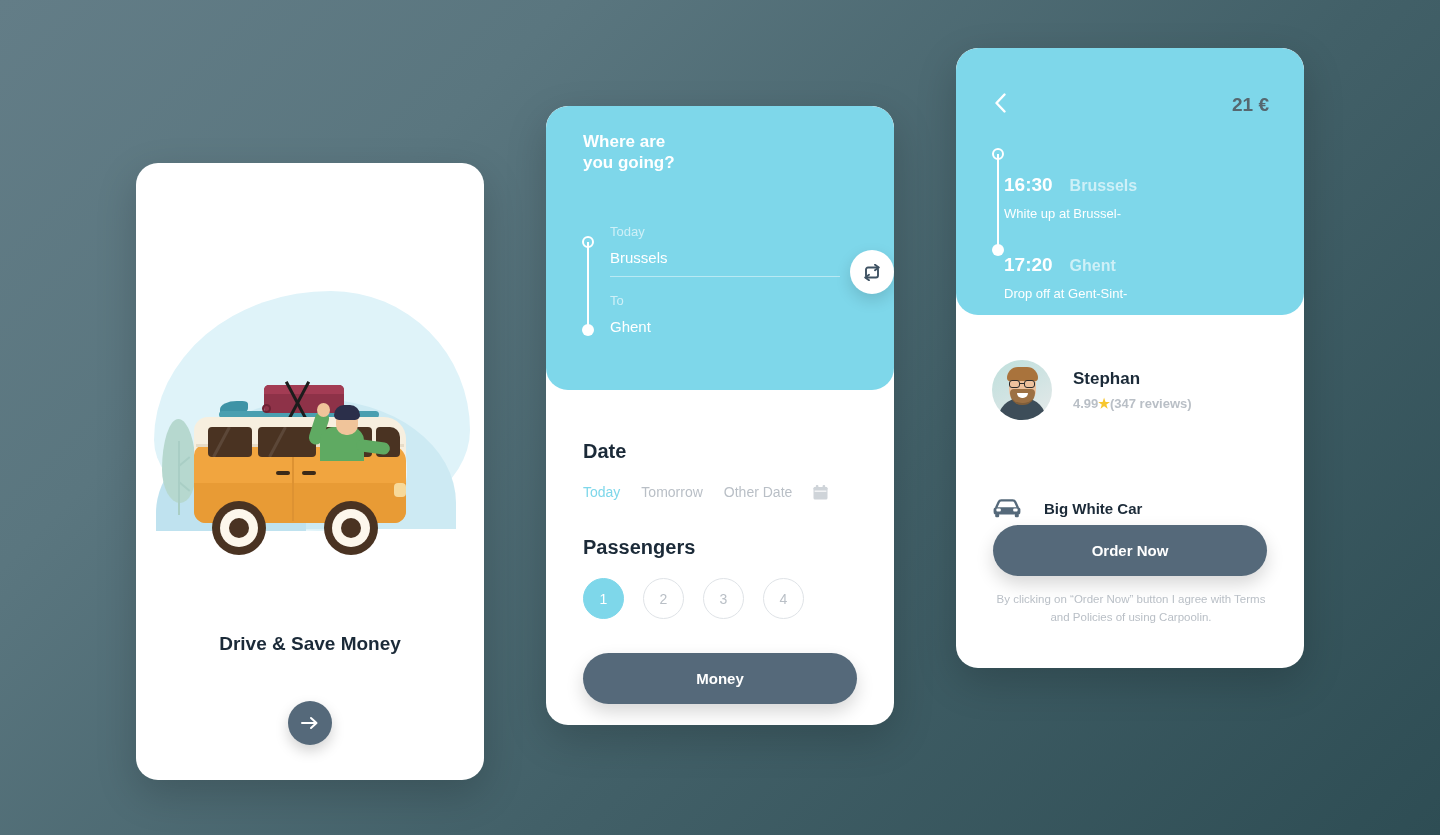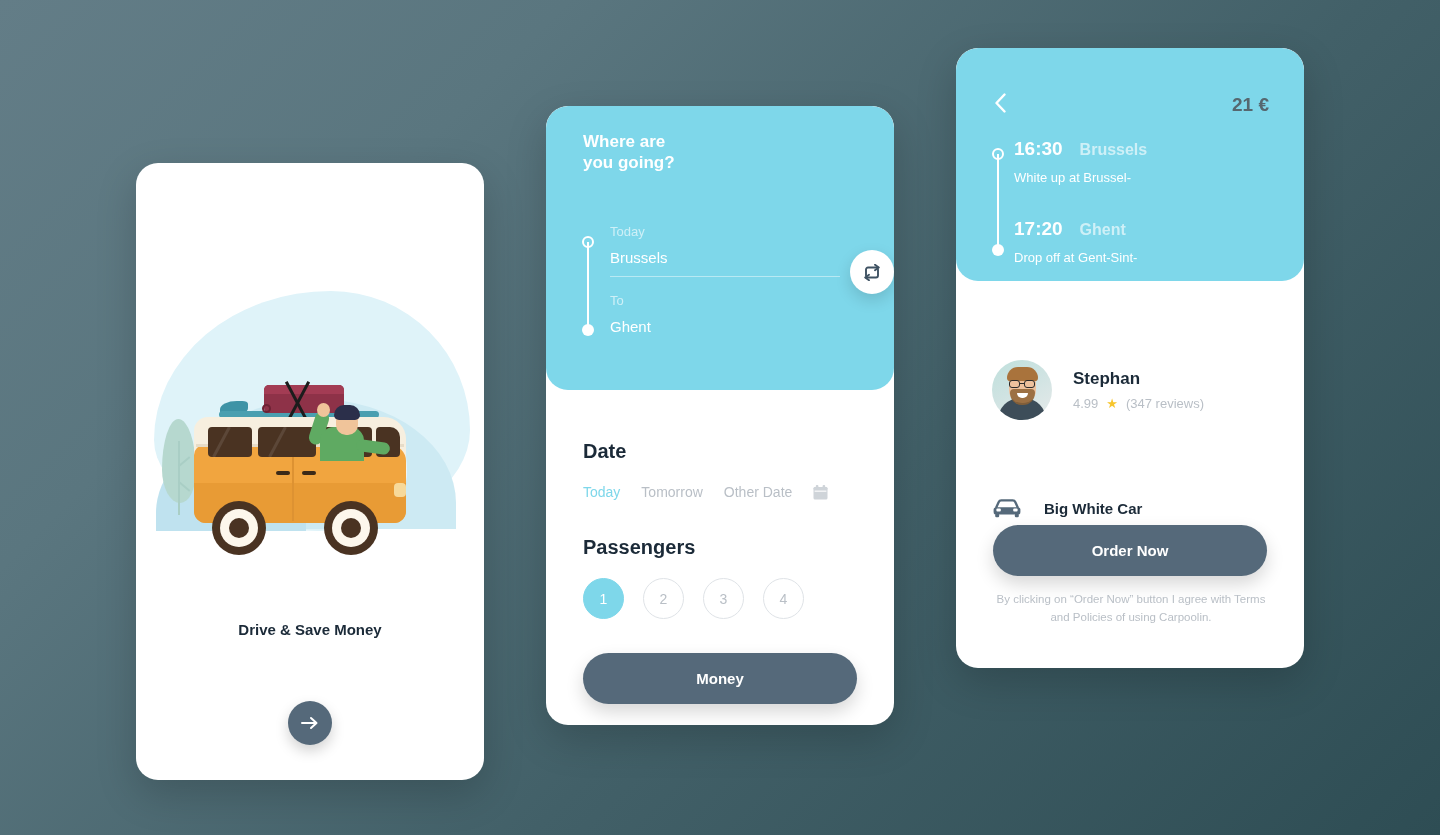--- a/index.html
+++ b/index.html
@@ -181,22 +181,22 @@
     position: absolute; left: 172px; top: 44px; width: 34px; height: 12px;
     background: #5faa62; border-radius: 6px; transform: rotate(8deg);
   }
 
   .brand-title {
     position: absolute; left: 0; right: 0; top: 428px;
     text-align: center; font-size: 30px; font-weight: bold;
     color: #1b2a38; letter-spacing: -0.4px;
   }
   .brand-sub {
-    position: absolute; left: 0; right: 0; top: 458px;
-    text-align: center; font-size: 15px; font-weight: bold; color: #1b2a38;
+    position: absolute; left: 0; right: 0; top: 470px;
+    text-align: center; font-size: 19px; font-weight: bold; color: #1b2a38;
   }
   .round-next {
     position: absolute; left: 50%; transform: translateX(-50%); top: 538px;
     width: 44px; height: 44px; border-radius: 50%;
     background: #55697a; display: flex; align-items: center; justify-content: center;
     box-shadow: 0 6px 14px rgba(0,0,0,0.18); cursor: pointer;
   }
 
   
   #card-search {
@@ -272,36 +272,36 @@
     cursor: pointer; box-shadow: 0 8px 18px rgba(0,0,0,0.16);
     font-family: "Liberation Sans", sans-serif;
   }
   #search-button { top: 547px; }
 
   
   #card-trip {
     left: 956px; top: 48px; width: 348px; height: 620px;
   }
   .trip-head {
-    position: absolute; left: 0; top: 0; width: 348px; height: 233px;
+    position: absolute; left: 0; top: 0; width: 348px; height: 267px;
     background: #7ed7ea; border-radius: 22px 22px 22px 22px;
   }
   .back-chevron {
     position: absolute; left: 38px; top: 45px; cursor: pointer;
   }
   .price {
     position: absolute; right: 35px; top: 46px;
     font-size: 19px; font-weight: bold; color: #56676f;
   }
   .trip-route { position: absolute; left: 36px; top: 90px; width: 290px; }
   .trip-track { position: absolute; left: 0; top: 6px; width: 12px; height: 110px; }
   .trip-track .line {
     position: absolute; left: 5px; top: 10px; width: 2px; height: 92px; background: #ffffff;
   }
-  .leg { position: absolute; left: 22px; }
+  .leg { position: absolute; left: 12px; margin-top: 36px; }
   .leg.one { top: 0; }
   .leg.two { top: 80px; }
   .leg-top { display: flex; align-items: baseline; gap: 17px; }
   .leg-time { font-size: 19px; font-weight: bold; color: #ffffff; }
   .leg-city { font-size: 16px; font-weight: bold; color: rgba(255,255,255,0.62); }
   .leg-desc { font-size: 13px; color: #ffffff; margin-top: 10px; }
 
   .driver-row {
     position: absolute; left: 36px; top: 312px;
     display: flex; align-items: center; gap: 21px;
@@ -341,21 +341,21 @@
   .av-glasses span {
     position: absolute; top: 0; width: 11px; height: 8px;
     border: 1.4px solid #2b2b2b; border-radius: 3px;
   }
   .av-glasses span.l { left: 2px; }
   .av-glasses span.r { left: 17px; }
   .av-glasses i {
     position: absolute; left: 13px; top: 3px; width: 4px; height: 1.4px; background: #2b2b2b;
   }
   .driver-name { font-size: 17px; font-weight: bold; color: #1b2a38; }
-  .driver-meta { font-size: 13px; color: #b9bfc6; margin-top: 7px; display: flex; align-items: center; gap: 8px; }
+  .driver-meta { font-size: 13px; color: #b9bfc6; margin-top: 7px; display: flex; align-items: center; gap: 0; font-weight: bold; }
   .star { color: #f7c62e; font-size: 13px; }
 
   .car-row {
     position: absolute; left: 36px; top: 450px;
     display: flex; align-items: center; gap: 22px;
   }
   .car-name { font-size: 15px; font-weight: bold; color: #1b2a38; }
   #order-button { top: 477px; }
   .disclaimer {
     position: absolute; left: 38px; top: 543px; width: 274px;

